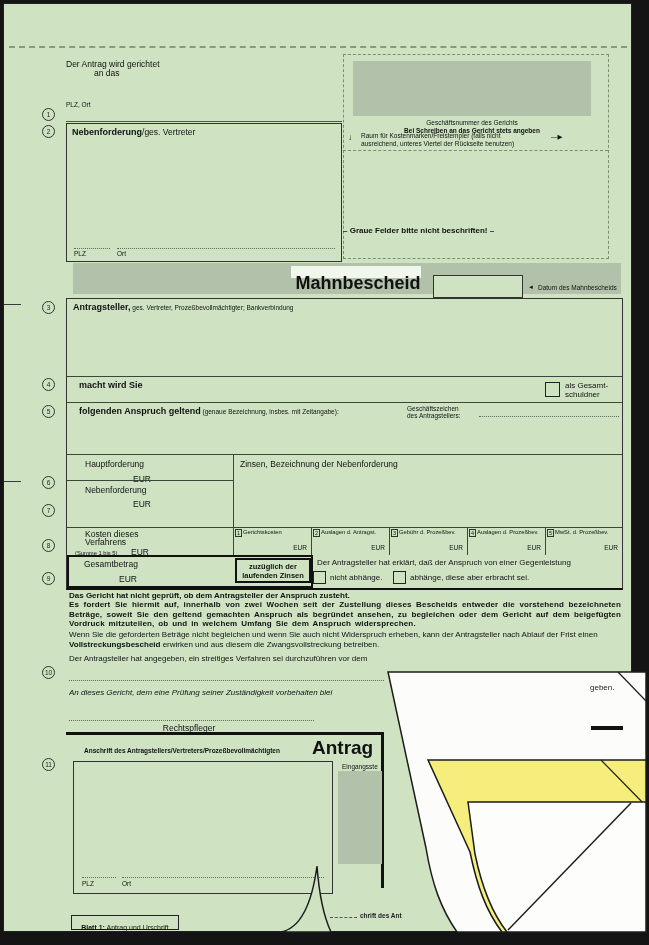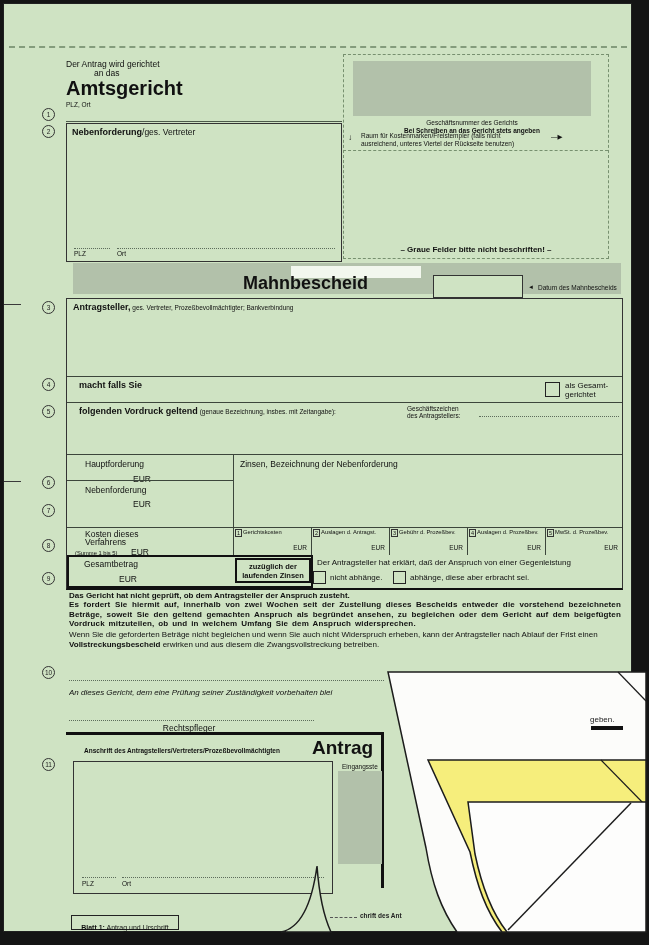--- a/index.html
+++ b/index.html
@@ -37,21 +37,20 @@
   <div class="abs c" style="left:38px;top:401px;">5</div>
   <div class="abs c" style="left:38px;top:472px;">6</div>
   <div class="abs c" style="left:38px;top:500px;">7</div>
   <div class="abs c" style="left:38px;top:535px;">8</div>
   <div class="abs c" style="left:38px;top:568px;">9</div>
   <div class="abs c" style="left:38px;top:662px;">10</div>
   <div class="abs c" style="left:38px;top:754px;">11</div>
 
   <div class="abs t85" style="left:62px;top:55px;">Der Antrag wird gerichtet</div>
   <div class="abs t85" style="left:62px;top:64px;margin-left:28px;">an das</div>
-  <div class="abs bold" style="left:62px;top:73px;font-size:20px;line-height:22px;">Amtsgericht</div>
   <div class="abs small" style="left:62px;top:97px;">PLZ, Ort</div>
   <div class="abs" style="left:62px;top:116px;width:276px;border-top:1px solid #55655302;border-bottom:1px solid #4c5a4a;"></div>
 
   <div class="abs box" style="left:62px;top:119px;width:276px;height:139px;">
     <div class="abs" style="left:5px;top:3px;font-size:9px;">
       <span class="bold">Nebenforderung</span><span class="t85">/ges. Vertreter</span>
     </div>
     <div class="abs dot" style="left:7px;top:124px;width:36px;"></div>
     <div class="abs small" style="left:7px;top:126px;">PLZ</div>
     <div class="abs dot" style="left:50px;top:124px;width:218px;"></div>
@@ -61,45 +60,45 @@
   <div class="abs grayfill" style="left:349px;top:57px;width:238px;height:55px;"></div>
   <div class="abs small" style="left:349px;top:115px;width:238px;text-align:center;">Geschäftsnummer des Gerichts</div>
   <div class="abs small bold" style="left:349px;top:123px;width:238px;text-align:center;">Bei Schreiben an das Gericht stets angeben</div>
 
   <div class="abs" style="left:339px;top:50px;width:266px;height:205px;border:1px dashed #77906f;box-sizing:border-box;"></div>
   <span class="abs" style="left:344px;top:129px;font-size:8px;">↓</span>
   <div class="abs small" style="left:357px;top:128px;">Raum für Kostenmarken/Freistempler (falls nicht</div>
   <div class="abs small" style="left:357px;top:136px;">ausreichend, unteres Viertel der Rückseite benutzen)</div>
   <span class="abs" style="left:547px;top:129px;font-size:6.5px;">—▶</span>
   <div class="abs dash" style="left:339px;top:146px;width:265px;"></div>
-  <div class="abs bold" style="left:339px;top:241px;width:266px;text-align:center;font-size:8px;">– Graue Felder bitte nicht beschriften! –</div>
+  <div class="abs bold" style="left:339px;top:222px;width:266px;font-size:8px;">– Graue Felder bitte nicht beschriften! –</div>
 
   <div class="abs grayfill" style="left:69px;top:259px;width:548px;height:31px;">
     <div class="abs" style="left:218px;top:3px;width:130px;height:12px;background:#f2f7ee;"></div>
-    <div class="abs bold" style="left:170px;top:10px;width:230px;font-size:18px;">Mahnbescheid</div>
+    <div class="abs bold" style="left:170px;top:10px;width:230px;text-align:center;font-size:18px;">Mahnbescheid</div>
     <div class="abs box" style="left:360px;top:12px;width:90px;height:23px;background:#cfe3c3;"></div>
     <span class="abs" style="left:455px;top:21px;font-size:6px;">◄</span>
     <div class="abs small" style="left:465px;top:21px;">Datum des Mahnbescheids</div>
   </div>
 
   <div class="abs" style="left:62px;top:294px;width:555px;height:289px;border:1px solid #333;border-bottom:2.5px solid #111;box-sizing:content-box;">
 
     <div class="abs" style="left:6px;top:3px;font-size:9px;">
       <span class="bold">Antragsteller,</span><span class="small"> ges. Vertreter, Prozeßbevollmächtigter; Bankverbindung</span>
     </div>
     <div class="abs hl" style="left:0;top:77px;width:555px;"></div>
 
-    <div class="abs bold" style="left:12px;top:81px;font-size:9px;">macht falls Sie</div>
+    <div class="abs bold" style="left:12px;top:81px;font-size:9px;">macht wird Sie</div>
     <div class="abs cb" style="left:478px;top:83px;width:15px;height:15px;"></div>
     <div class="abs t8" style="left:498px;top:82px;">als Gesamt-</div>
-    <div class="abs t8" style="left:498px;top:91px;">gerichtet</div>
+    <div class="abs t8" style="left:498px;top:91px;">schuldner</div>
     <div class="abs hl" style="left:0;top:103px;width:555px;"></div>
 
     <div class="abs" style="left:12px;top:107px;font-size:9px;">
-      <span class="bold">folgenden Vordruck geltend</span><span class="small"> (genaue Bezeichnung, insbes. mit Zeitangabe):</span>
+      <span class="bold">folgenden Anspruch geltend</span><span class="small"> (genaue Bezeichnung, insbes. mit Zeitangabe):</span>
     </div>
     <div class="abs small" style="left:340px;top:106px;">Geschäftszeichen</div>
     <div class="abs small" style="left:340px;top:113px;">des Antragstellers:</div>
     <div class="abs dot" style="left:412px;top:117px;width:140px;"></div>
     <div class="abs hl" style="left:0;top:155px;width:555px;"></div>
 
     <div class="abs" style="left:166px;top:155px;height:73px;border-left:1px solid #3c463b;"></div>
     <div class="abs t85" style="left:18px;top:160px;">Hauptforderung</div>
     <div class="abs t85" style="left:20px;top:175px;width:64px;text-align:right;">EUR</div>
     <div class="abs t85" style="left:173px;top:160px;">Zinsen, Bezeichnung der Nebenforderung</div>
@@ -143,20 +142,21 @@
     <div class="abs t8" style="left:263px;top:274px;">nicht abhänge.</div>
     <div class="abs cb" style="left:326px;top:272px;width:13px;height:13px;"></div>
     <div class="abs t8" style="left:343px;top:274px;">abhänge, diese aber erbracht sei.</div>
   </div>
 
   <div class="abs t8 bold" style="left:65px;top:587px;width:552px;">Das Gericht hat nicht geprüft, ob dem Antragsteller der Anspruch zusteht.</div>
   <div class="abs t8 bold just" style="left:65px;top:596px;width:552px;">Es fordert Sie hiermit auf, innerhalb von zwei Wochen seit der Zustellung dieses Bescheids entweder die vorstehend bezeichneten Beträge, soweit Sie den geltend gemachten Anspruch als begründet ansehen, zu begleichen oder dem Gericht auf dem beigefügten Vordruck mitzuteilen, ob und in welchem Umfang Sie dem Anspruch widersprechen.</div>
   <div class="abs t8" style="left:65px;top:626px;width:552px;">
     <span>Wenn Sie die geforderten Beträge nicht begleichen und wenn Sie auch nicht Widerspruch erheben, kann der Antragsteller nach Ablauf der Frist einen </span><span class="bold">Vollstreckungsbescheid</span><span> erwirken und aus diesem die Zwangsvollstreckung betreiben.</span>
   </div>
+  <div class="abs t8" style="left:65px;top:650px;width:552px;">Der Antragsteller hat angegeben, ein streitiges Verfahren sei durchzuführen vor dem</div>
 
   <div class="abs dot" style="left:65px;top:676px;width:315px;"></div>
   <div class="abs t8" style="left:65px;top:684px;width:330px;white-space:nowrap;overflow:hidden;font-style:italic;">An dieses Gericht, dem eine Prüfung seiner Zuständigkeit vorbehalten blei</div>
   <div class="abs dot" style="left:65px;top:716px;width:245px;"></div>
   <div class="abs t85" style="left:120px;top:719px;width:130px;text-align:center;">Rechtspfleger</div>
   <div class="abs" style="left:62px;top:728px;width:318px;height:3px;background:#111;"></div>
   <div class="abs" style="left:377px;top:728px;width:3px;height:156px;background:#111;"></div>
 
   <div class="abs bold" style="left:308px;top:733px;font-size:19px;">Antrag</div>
   <div class="abs small bold" style="left:80px;top:743px;">Anschrift des Antragstellers/Vertreters/Prozeßbevollmächtigten</div>
@@ -181,16 +181,16 @@
 
   <path d="M428,760 L646,760 L646,932 L502,932 C486,911 477,886 470,852 L428,760 Z" fill="#f6ee7c" stroke="#1c1c1c" stroke-width="1.5"></path>
   <path d="M601,760 L646,806" fill="none" stroke="#1c1c1c" stroke-width="1.2"></path>
 
   <path d="M468,802 L646,802 L646,932 L507,932 C492,913 482,888 475,854 L468,802 Z" fill="#fdfdfc" stroke="#1c1c1c" stroke-width="1.5"></path>
   <path d="M631,803 L508,930" fill="none" stroke="#1c1c1c" stroke-width="1.5"></path>
 
   <path d="M281,932 C301,928 312,903 317,866 C319,893 323,915 331,932 Z" fill="#cfe3c3" stroke="#1c1c1c" stroke-width="1.5"></path>
 </svg>
 
-<div class="abs" style="left:590px;top:683px;font-size:8px;z-index:6;color:#222;margin-top:32px;">geben.</div>
+<div class="abs" style="left:590px;top:683px;font-size:8px;z-index:6;color:#222;">geben.</div>
 <div class="abs" style="left:591px;top:726px;width:32px;height:4px;background:#111;z-index:6;"></div>
 <div class="abs" style="left:330px;top:917px;width:27px;border-top:1px dashed #555;z-index:6;"></div>
 <div class="abs" style="left:360px;top:912px;font-size:6.5px;font-weight:bold;z-index:6;color:#222;">chrift des Ant</div>
 
 </body></html>

